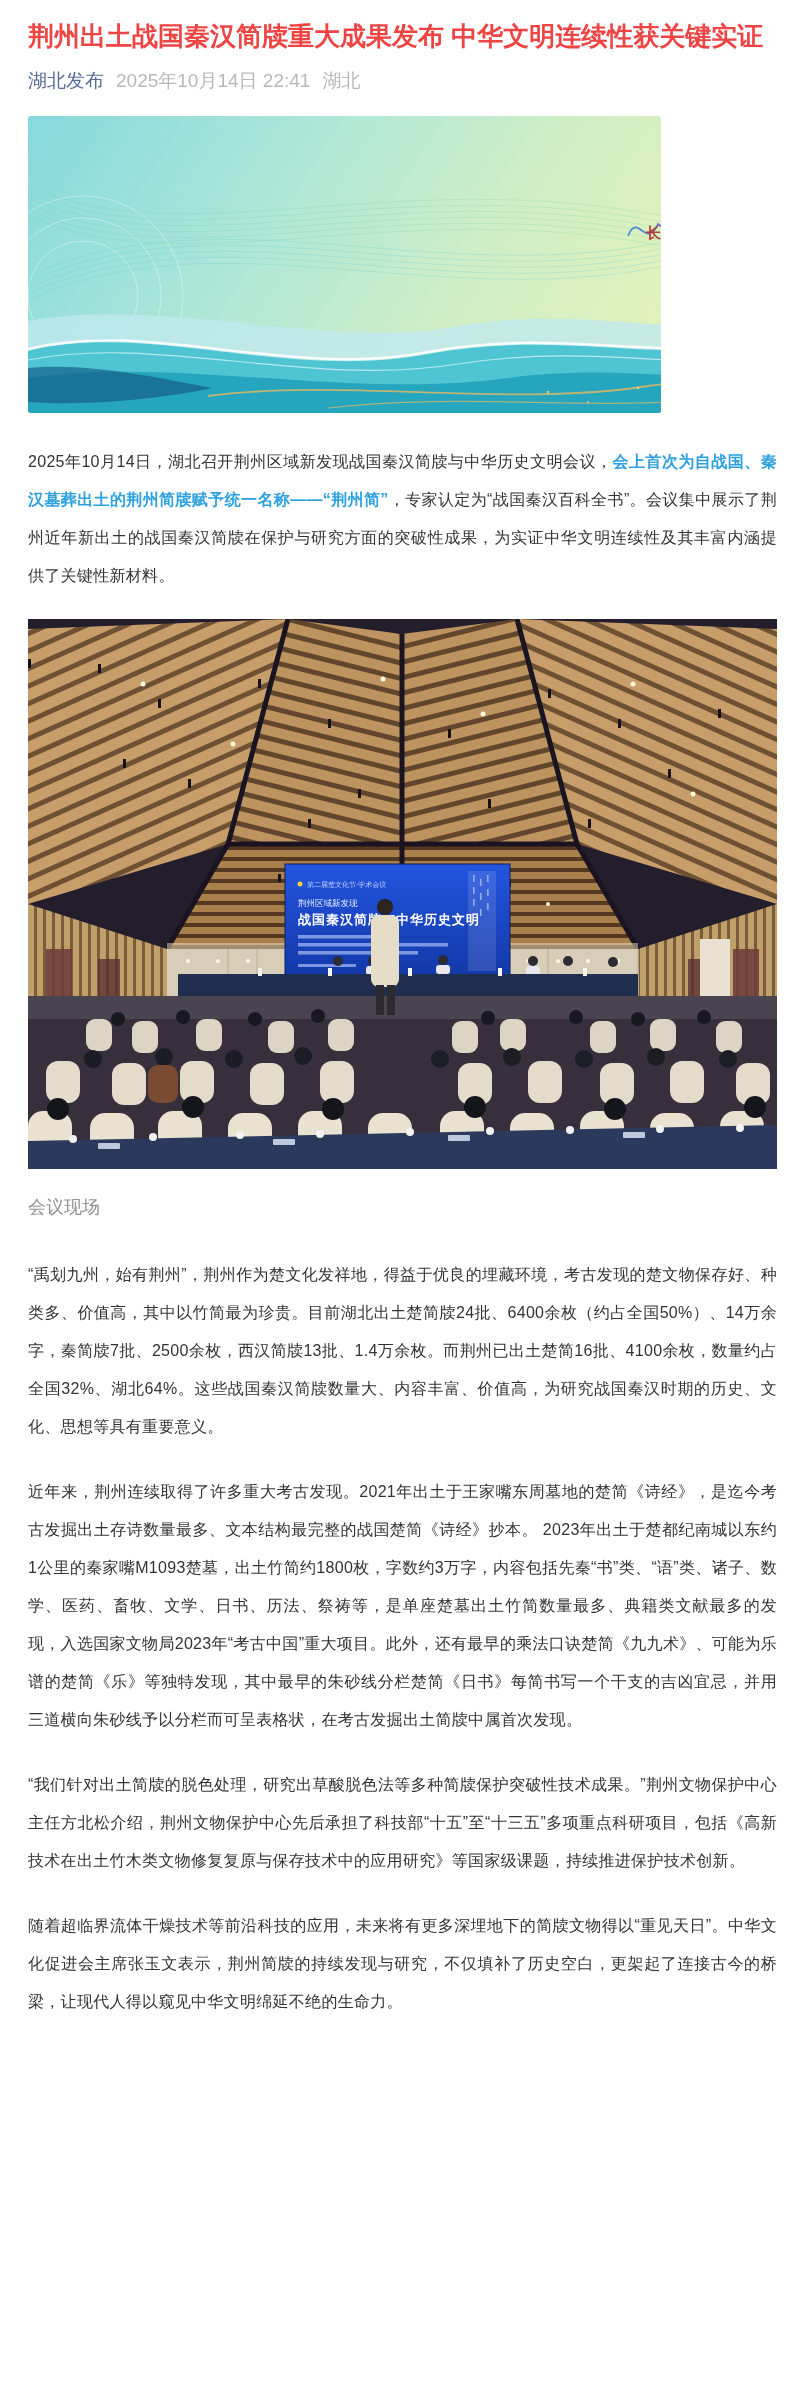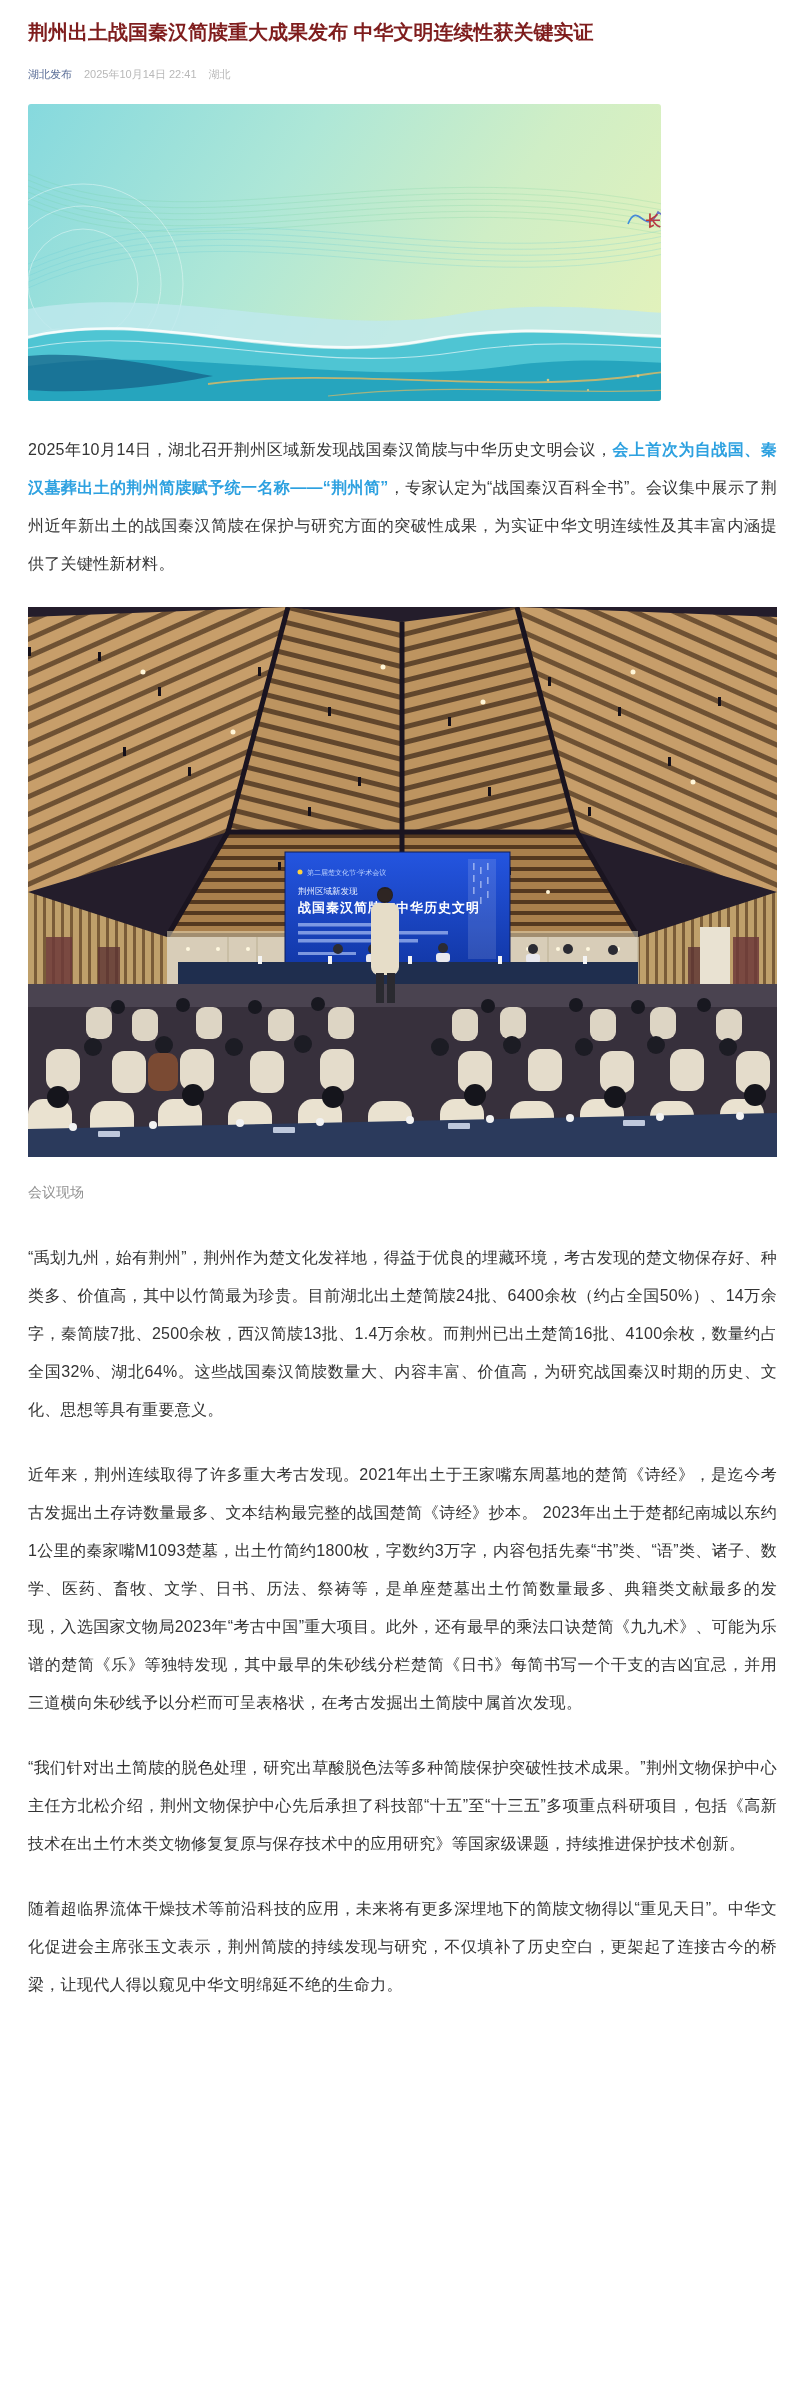--- a/index.html
+++ b/index.html
@@ -1,28 +1,28 @@
 <!DOCTYPE html>
 <html><head>
 <meta charset="utf-8">
 <style>
   html,body{margin:0;padding:0;background:#fff;}
   body{font-family:"Liberation Sans","DejaVu Sans",sans-serif;color:#333;}
   .page{width:805px;min-height:2381px;background:#fff;}
   .inner{padding:2px 28px 40px 28px;}
-  .title{font-size:20px;line-height:1.45;font-weight:700;color:#7f1d1d;margin:16px 0 20px 0;}
-  .meta{font-size:11px;color:#b8b8b8;margin:0 0 22px 0;display:flex;gap:12px;align-items:flex-end;}
+  .title{font-size:26px;line-height:1.45;font-weight:700;color:#ef4444;margin:16px 0 12px 0;}
+  .meta{font-size:19px;color:#b8b8b8;margin:0 0 22px 0;display:flex;gap:12px;align-items:flex-end;}
   .meta .source{color:#576b95;font-weight:400;cursor:pointer;}
   .banner-wrap{width:633px;height:297px;border-radius:3px;overflow:hidden;position:relative;display:block;}
   .banner-wrap svg{display:block;}
   p.body{font-size:16px;line-height:38px;text-align:justify;letter-spacing:.3px;color:#333;margin:27px 0;}
   p.p1{margin:30px 0 24px 0;}
   .hl{color:#2da1e0;font-weight:700;}
   .photo-wrap{width:749px;height:566px;display:block;overflow:hidden;}
-  .caption{font-size:14px;color:#929292;margin:10px 0 8px 0;line-height:1.4;}
+  .caption{font-size:18px;color:#929292;margin:10px 0 8px 0;line-height:1.4;}
   p.p2{margin-top:36px;}
 </style>
 </head>
 <body>
 
 <div class="page">
   <div class="inner">
 
     <h1 class="title">荆州出土战国秦汉简牍重大成果发布 中华文明连续性获关键实证</h1>
 

